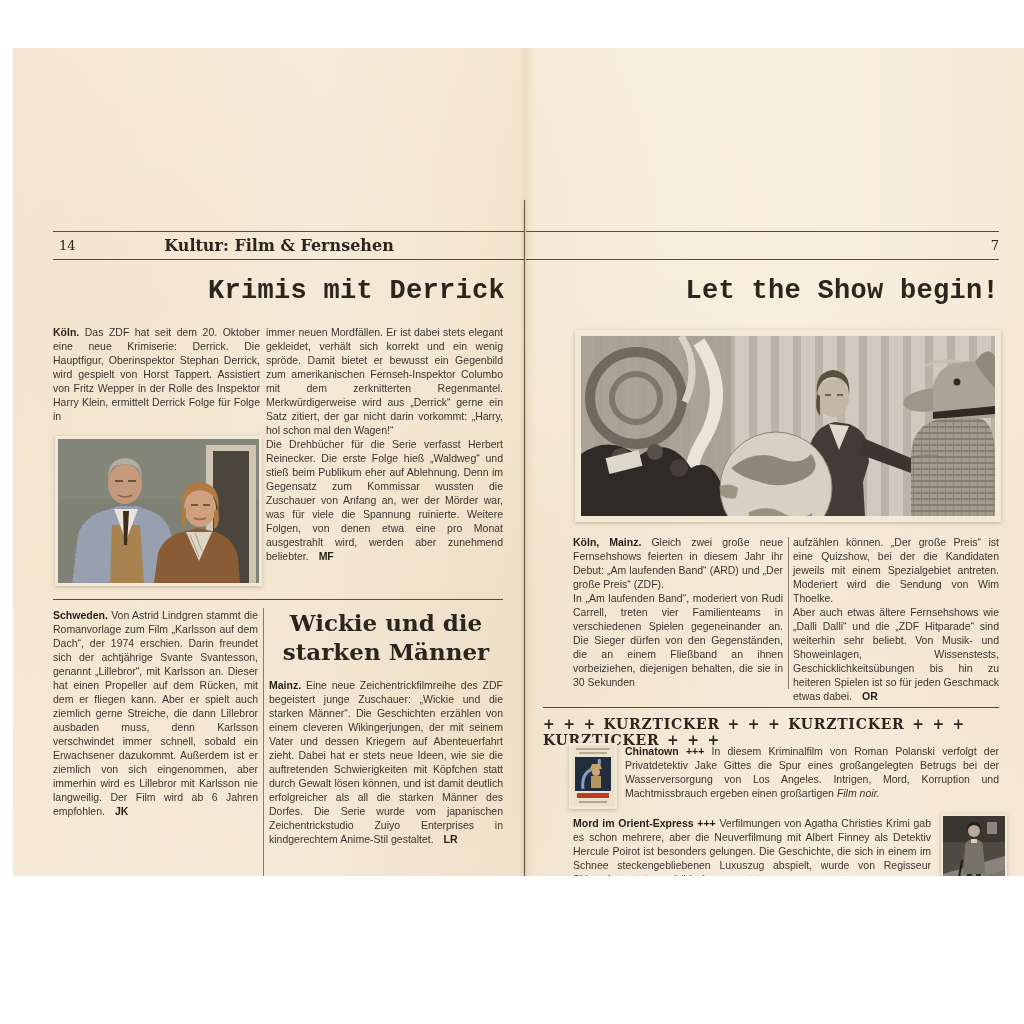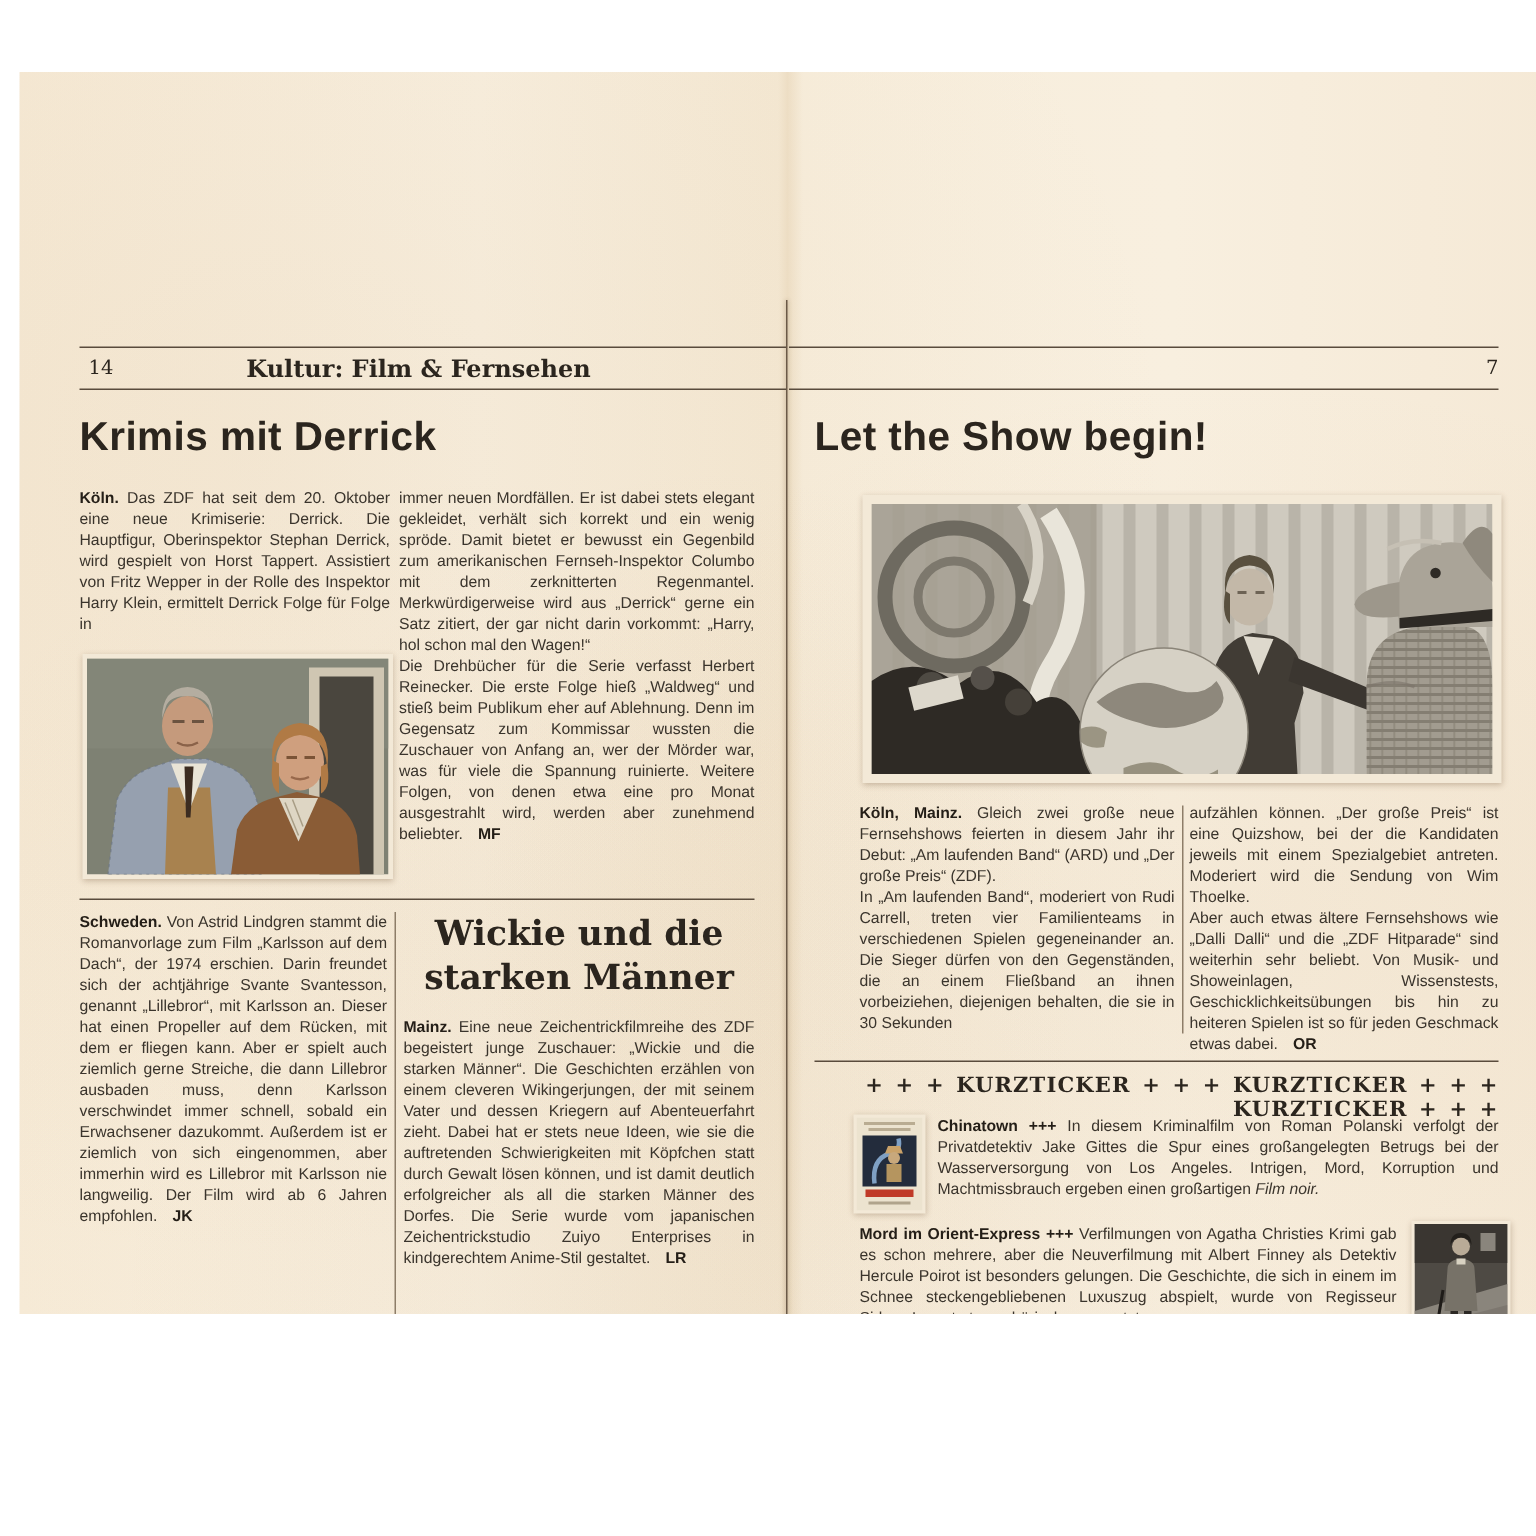--- a/index.html
+++ b/index.html
@@ -17,32 +17,32 @@
       linear-gradient(90deg,#f6ead6 0%,#f8efdf 30%,#f4e8d3 49.4%,#eedfc6 50%,#f7eddb 51%,#f8efdf 75%,#f5e9d6 100%);
     margin-top: 48px;
   }
   .rule{position:absolute;height:1px;background:#594b3c;}
   .vrule{position:absolute;width:1px;background:#8d7d68;}
   .fold{position:absolute;width:1px;background:#6a5947;box-shadow:0 0 3px rgba(90,64,40,0.45);}
   .headtitle{position:absolute;text-align:center;font-family:"DejaVu Serif","Liberation Serif",serif;
     font-weight:bold;font-size:16px;line-height:24px;color:#2b251e;}
   .pagenum{position:absolute;font-family:"DejaVu Serif","Liberation Serif",serif;
     font-size:13px;line-height:24px;color:#2b251e;}
-  .h1{position:absolute;text-align:left;font-family:Liberation Sans, sans-serif;
+  .h1{position:absolute;text-align:right;font-family:Liberation Mono, monospace;
     font-weight:bold;font-size:27px;letter-spacing:0.3px;color:#2b251e;}
   .h2{font-family:"DejaVu Serif","Liberation Serif",serif;font-weight:bold;font-size:23px;
     line-height:29px;text-align:center;color:#2b251e;margin:0 0 12px 0;}
   .col{position:absolute;}
   .body{font-size:10.5px;line-height:14px;text-align:justify;color:#3a342c;}
   .body p{margin:0;}
   .lead{font-weight:bold;color:#241e17;}
   .sig{font-weight:bold;margin-left:10px;color:#241e17;}
   .photoframe{position:absolute;background:#f3e9d7;box-shadow:0 1px 4px rgba(96,64,32,0.30);}
   .photoframe svg{display:block;}
-  .banner{position:absolute;text-align:right;font-family:"DejaVu Serif","Liberation Serif",serif;
+  .banner{position:absolute;text-align:left;font-family:"DejaVu Serif","Liberation Serif",serif;
     font-weight:bold;font-size:14px;letter-spacing:0.8px;word-spacing:2px;color:#2b251e;}
   .ticker{position:absolute;font-size:10.5px;line-height:14px;text-align:justify;color:#3a342c;}
   .ticker .lead{font-weight:bold;}
   .whitebase{position:absolute;left:0;top:876px;width:1024px;height:148px;background:#ffffff;}
 </style>
 </head>
 <body>
 
 <div class="paper">
 

